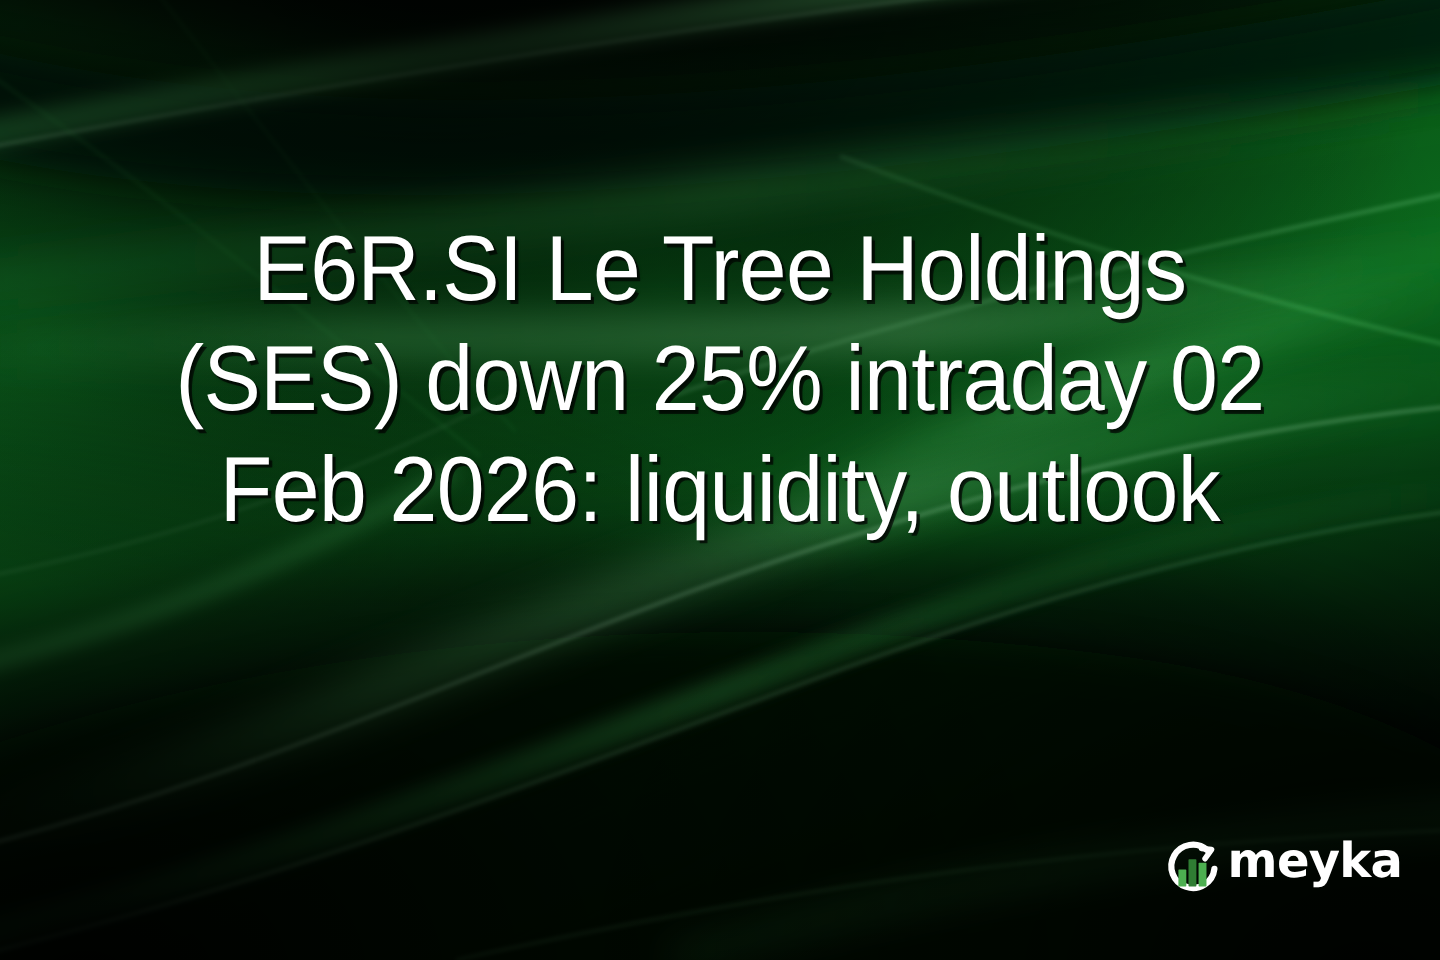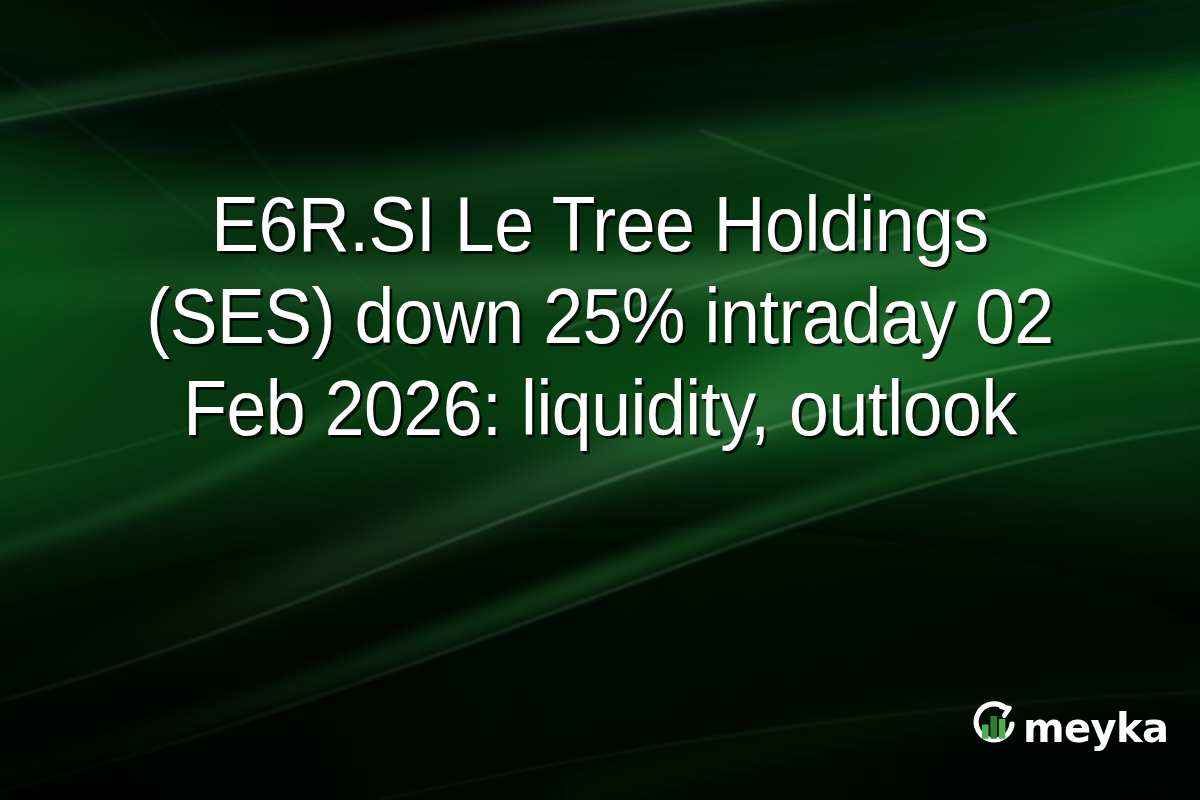--- a/index.html
+++ b/index.html
@@ -50,21 +50,21 @@
        3px 3px 0 rgba(0,0,0,0.62),
        2px 2px 2px rgba(0,0,0,0.55);
   }
 
   
   #logo {
     position: absolute;
     left: 968px;
     top: 698px;
     display: flex;
-    align-items: flex-end;
+    align-items: flex-start;
     gap: 7px;
     z-index: 6;
   }
   #logo-mark {
     width: 52px;
     height: 52px;
     display: block;
     flex: 0 0 auto;
   }
   #logo-word {

